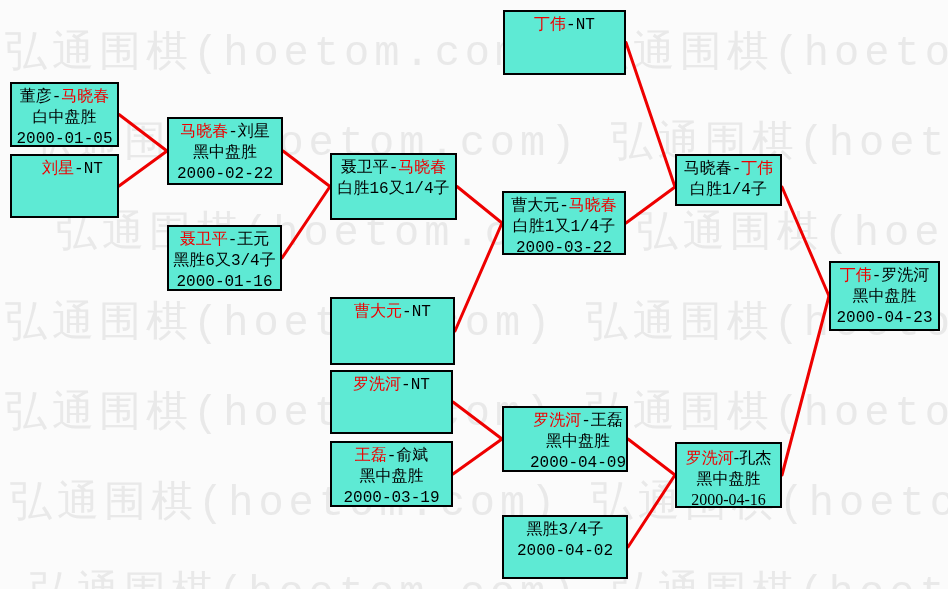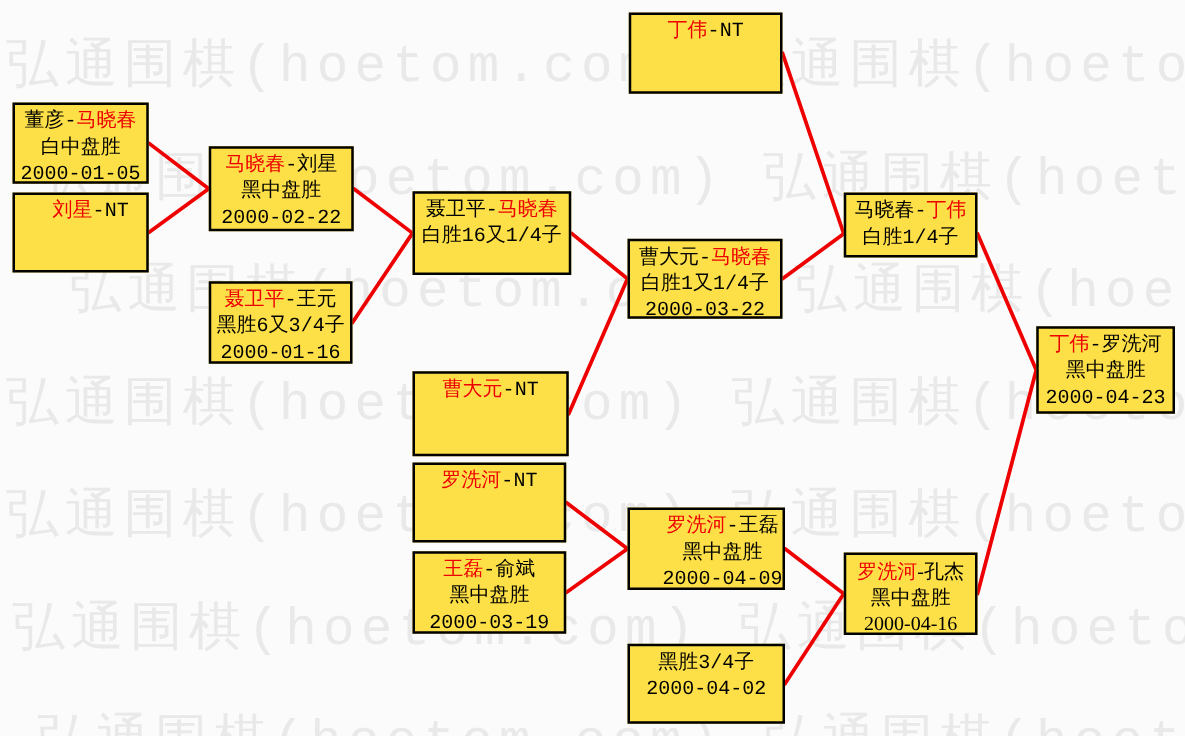--- a/index.html
+++ b/index.html
@@ -24,21 +24,21 @@
   }
   #lines{
     position:absolute;
     left:0;top:0;
     width:948px;height:589px;
     z-index:1;
   }
   .match{
     position:absolute;
     box-sizing:border-box;
-    background:#fde047;
+    background:#5eead4;
     border:2px solid #000000;
     z-index:2;
     text-align:center;
     padding-top:3px;
     font-size:16px;
     line-height:21px;
     color:#000000;
     white-space:nowrap;
     overflow:hidden;
   }

